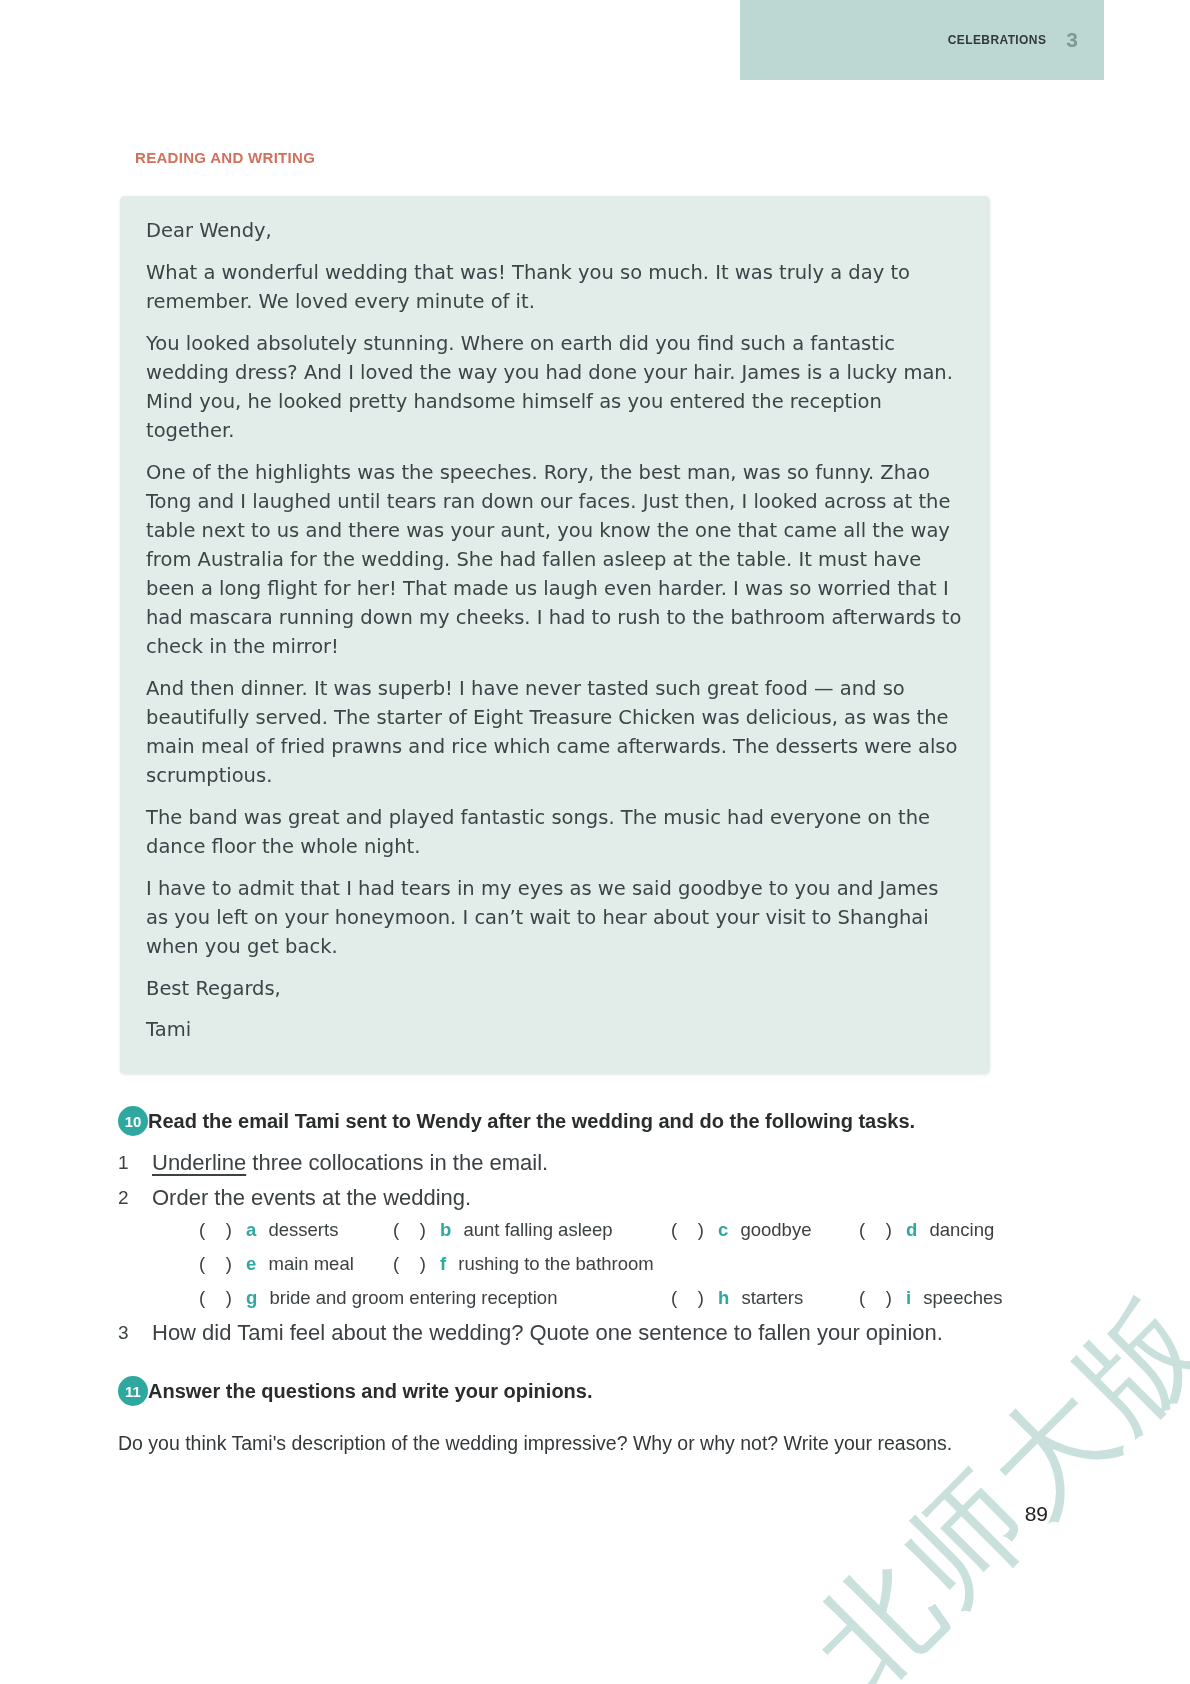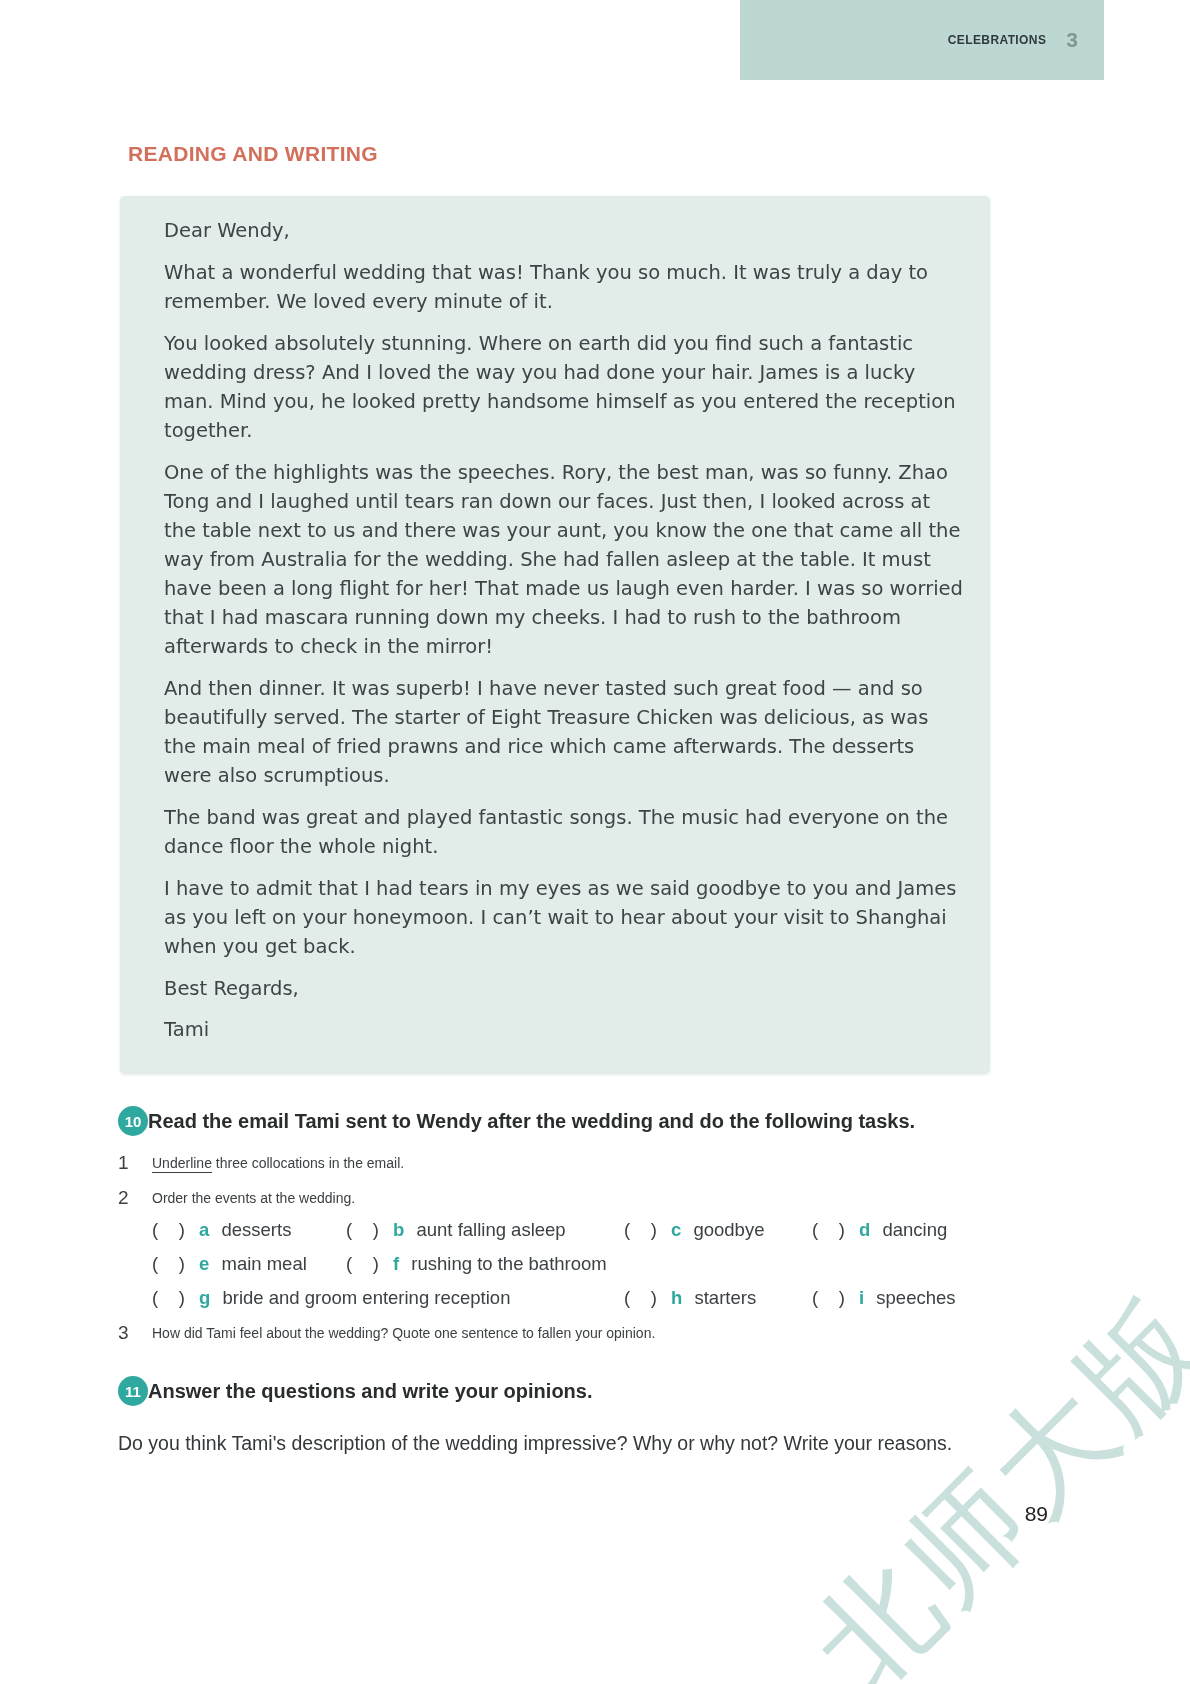--- a/index.html
+++ b/index.html
@@ -24,31 +24,31 @@
     font-family: "Liberation Sans", sans-serif;
     font-weight: bold; font-size: 12px; color: #30393b; letter-spacing: .4px;
   }
   .unit-number {
     font-family: "Liberation Sans", sans-serif;
     font-weight: bold; font-size: 21px; color: #7f9894;
   }
 
   
   .section-heading {
-    position: absolute; top: 141px; left: 127px; margin: 1px;
-    font-family: "Liberation Sans", sans-serif;
-    font-weight: bold; font-size: 21px; color: #d2705c; letter-spacing: .3px; text-align: center;
+    position: absolute; top: 141px; left: 127px; margin: 8px;
+    font-family: "Liberation Sans", sans-serif;
+    font-weight: bold; font-size: 15px; color: #d2705c; letter-spacing: .3px; text-align: center;
   }
 
   
   .letter {
     position: absolute; top: 196px; left: 120px; width: 870px;
     background: #e2edea;
     border-radius: 5px;
-    padding: 20px 26px 22px 44px;
+    padding: 20px 26px 22px 26px;
     box-sizing: border-box;
     box-shadow: 0 1px 3px rgba(60,80,80,.12);
   }
   .letter p {
     margin: 0 0 13px 0;
     font-size: 19.5px;
     line-height: 29px;
     color: #3e4347;
   }
   .letter p.signature { margin-bottom: 8px; margin-top: 12px; }
@@ -68,31 +68,31 @@
     font-weight: bold; font-size: 15px;
     display: flex; align-items: center; justify-content: center;
   }
   .instruction {
     font-weight: bold; font-size: 20px; color: #2a2d2e; line-height: 28px;
   }
   .task { display: flex; align-items: flex-start; margin-bottom: 5px; }
   .task-num {
     flex: 0 0 34px; font-size: 19px; color: #3c4144; line-height: 30px;
   }
-  .task-text { font-size: 14px; color: #3c4144; line-height: 30px; }
+  .task-text { font-size: 22px; color: #3c4144; line-height: 30px; }
   .underlined { text-decoration: underline; text-underline-offset: 4px; }
 
   .order-grid {
     display: grid;
     grid-template-columns: 194px 278px 188px auto;
     row-gap: 4px;
     margin-top: 2px;
     font-size: 18.5px; line-height: 30px;
   }
-  .order-item { white-space: nowrap; }
+  .order-item { white-space: nowrap; margin-left: 47px; }
   .item-a { grid-row: 1; grid-column: 1; }
   .item-b { grid-row: 1; grid-column: 2; }
   .item-c { grid-row: 1; grid-column: 3; }
   .item-d { grid-row: 1; grid-column: 4; }
   .item-e { grid-row: 2; grid-column: 1; }
   .item-f { grid-row: 2; grid-column: 2; }
   .item-g { grid-row: 3; grid-column: 1 / 3; }
   .item-h { grid-row: 3; grid-column: 3; }
   .item-i { grid-row: 3; grid-column: 4; }
   .blank { color: #3c4144; }

